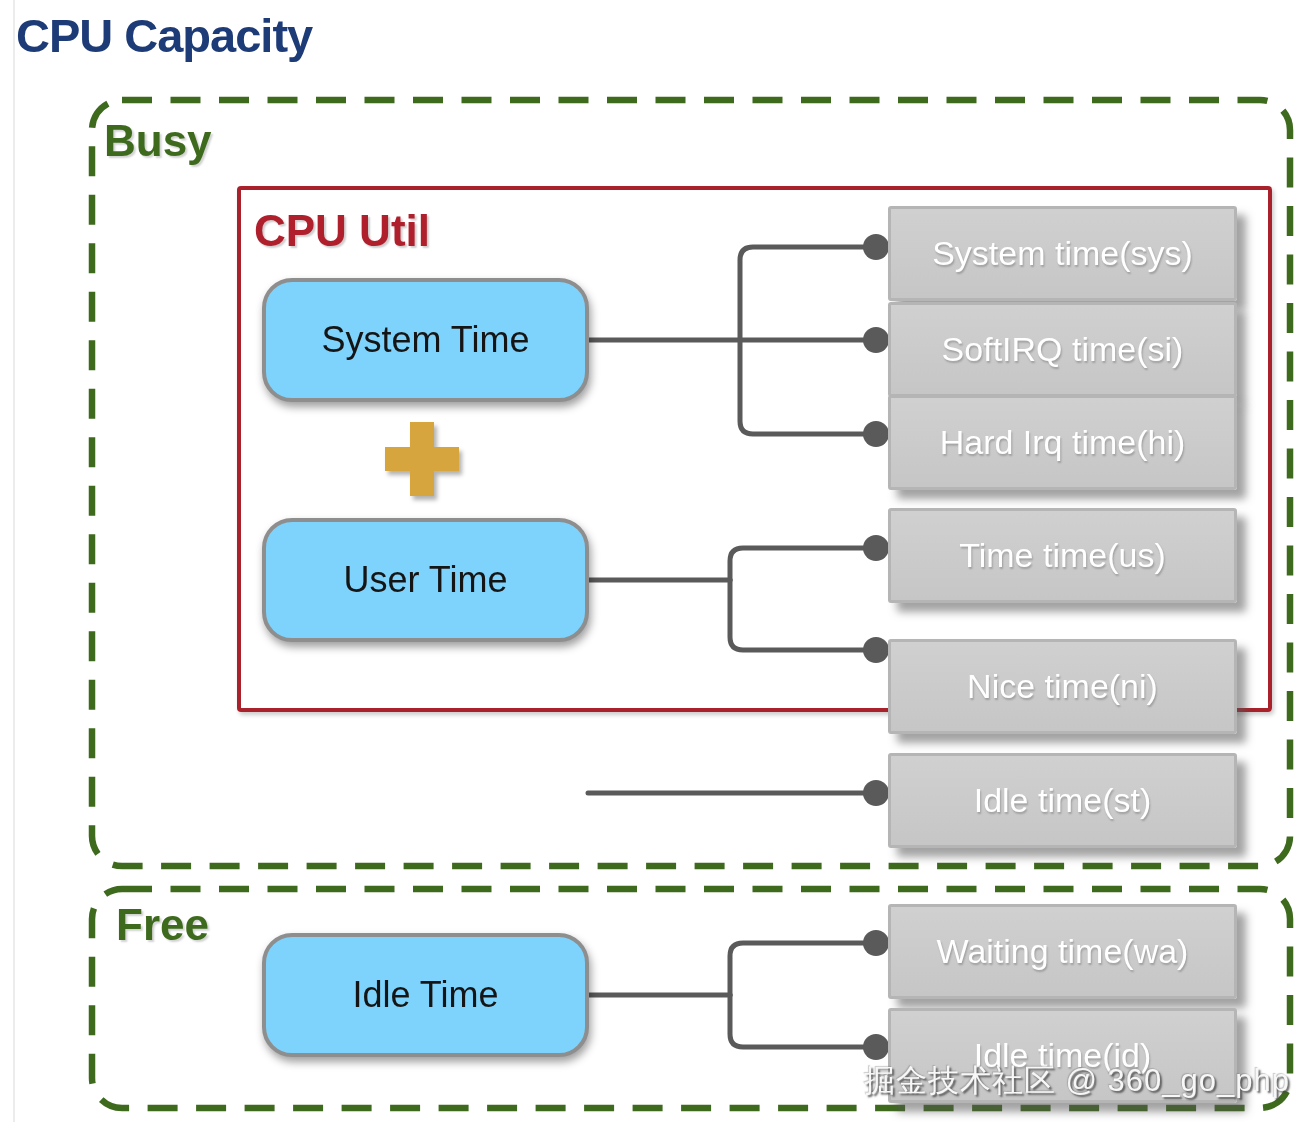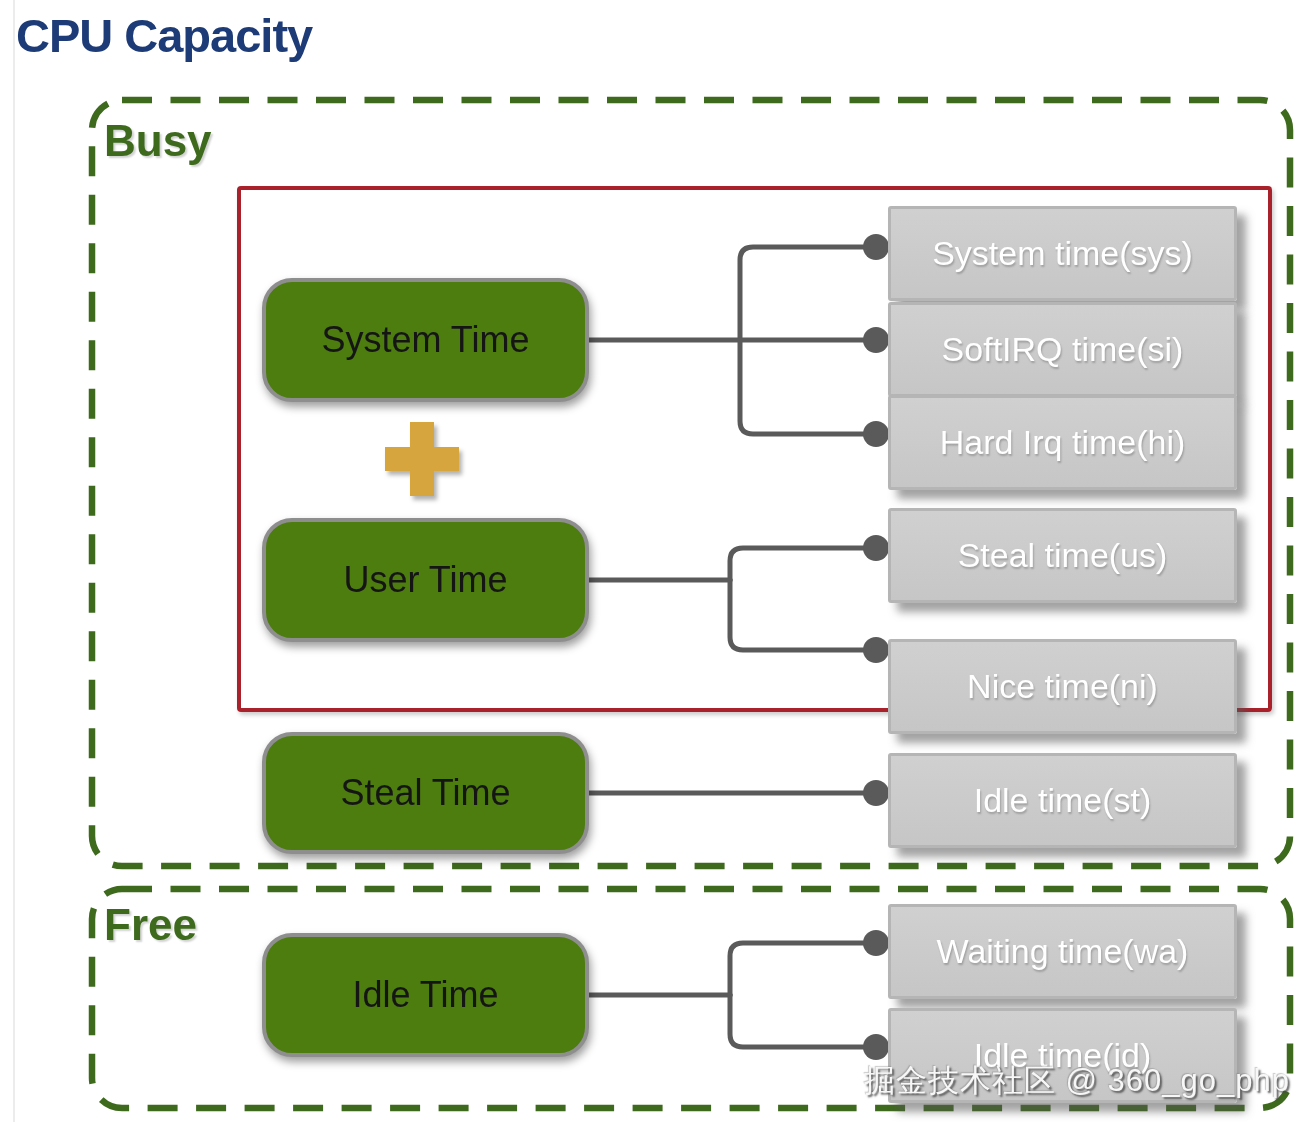--- a/index.html
+++ b/index.html
@@ -14,34 +14,34 @@
   .page-title{
     position:absolute;left:16px;top:8px;margin:0;
     font-size:47px;font-weight:800;color:#1d3b76;letter-spacing:-1px;
   }
   .group-label{
     position:absolute;font-size:44px;font-weight:800;color:#3e6a1d;
     text-shadow:2px 2px 2px rgba(0,0,0,0.18);
     text-align:right;
   }
   .busy-label{left:104px;top:116px;}
-  .free-label{left:104px;top:900px;}
+  .free-label{left:116px;top:900px;}
   .cpu-util-box{
     position:absolute;left:237px;top:186px;width:1035px;height:526px;
     border:4px solid #a8212b;border-radius:4px;box-sizing:border-box;
     box-shadow:2px 3px 4px rgba(0,0,0,0.2);
   }
   .cpu-util-label{
     position:absolute;left:254px;top:206px;
     font-size:44px;font-weight:800;color:#b01f2c;
     text-shadow:2px 2px 2px rgba(0,0,0,0.2);
   }
   .node{
     position:absolute;left:262px;width:327px;height:124px;
-    background:#4d7c0f;border:4px solid #8e8e8e;border-radius:30px;
+    background:#7dd3fc;border:4px solid #8e8e8e;border-radius:30px;
     box-sizing:border-box;display:flex;align-items:center;justify-content:center;
     box-shadow:2px 5px 8px rgba(0,0,0,0.38);
   }
   .node-system{top:278px;}
   .node-user{top:518px;}
   .node-steal{top:732px;height:122px;}
   .node-idle{top:933px;}
   .node-text{font-size:36px;color:#151515;}
   .leaf{
     position:absolute;left:888px;width:349px;height:95px;
@@ -111,55 +111,53 @@
       <circle cx="876" cy="650" r="13"></circle>
       <circle cx="876" cy="793" r="13"></circle>
       <circle cx="876" cy="943" r="13"></circle>
       <circle cx="876" cy="1047" r="13"></circle>
     </g>
   </svg>
 
   <div class="group-label busy-label">Busy</div>
 
   <div class="cpu-util-box"></div>
+  <div class="cpu-util-label">CPU Util</div>
 
   <div class="node node-system">
     <span class="node-text">System Time</span>
   </div>
 
   <div class="plus">
     <div class="bar-h"></div>
     <div class="bar-v"></div>
   </div>
 
   <div class="node node-user">
     <span class="node-text">User Time</span>
   </div>
 
-  <div class="node node-steal">
-    <span class="node-text">Steal Time</span>
-  </div>
 
   <div class="group-label free-label">Free</div>
 
   <div class="node node-idle">
     <span class="node-text">Idle Time</span>
   </div>
 
   <div class="leaf leaf-0">
     <span class="leaf-text">System time(sys)</span>
   </div>
   <div class="leaf leaf-1">
     <span class="leaf-text">SoftIRQ time(si)</span>
   </div>
   <div class="leaf leaf-2">
     <span class="leaf-text">Hard Irq time(hi)</span>
   </div>
   <div class="leaf leaf-3">
-    <span class="leaf-text">Steal time(us)</span>
+    <span class="leaf-text">Time time(us)</span>
   </div>
   <div class="leaf leaf-4">
     <span class="leaf-text">Nice time(ni)</span>
   </div>
   <div class="leaf leaf-5">
     <span class="leaf-text">Idle time(st)</span>
   </div>
   <div class="leaf leaf-6">
     <span class="leaf-text">Waiting time(wa)</span>
   </div>

